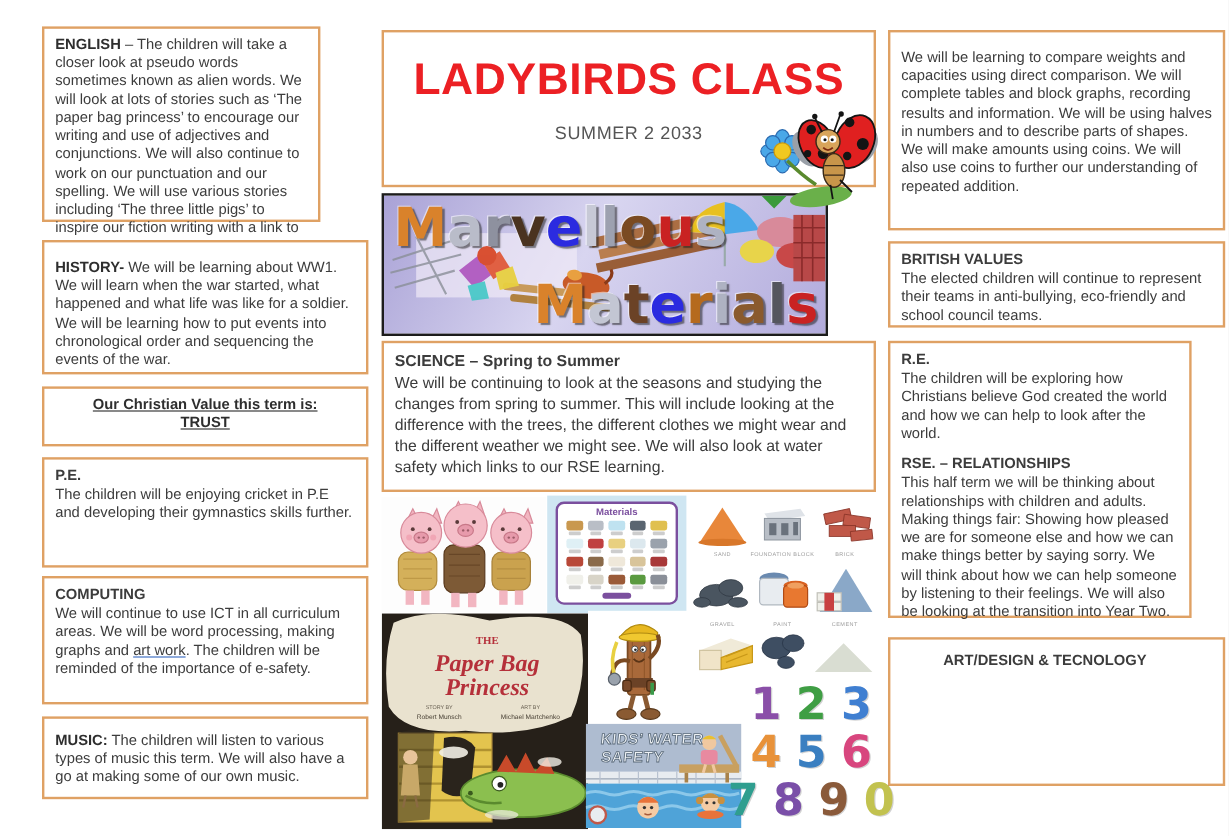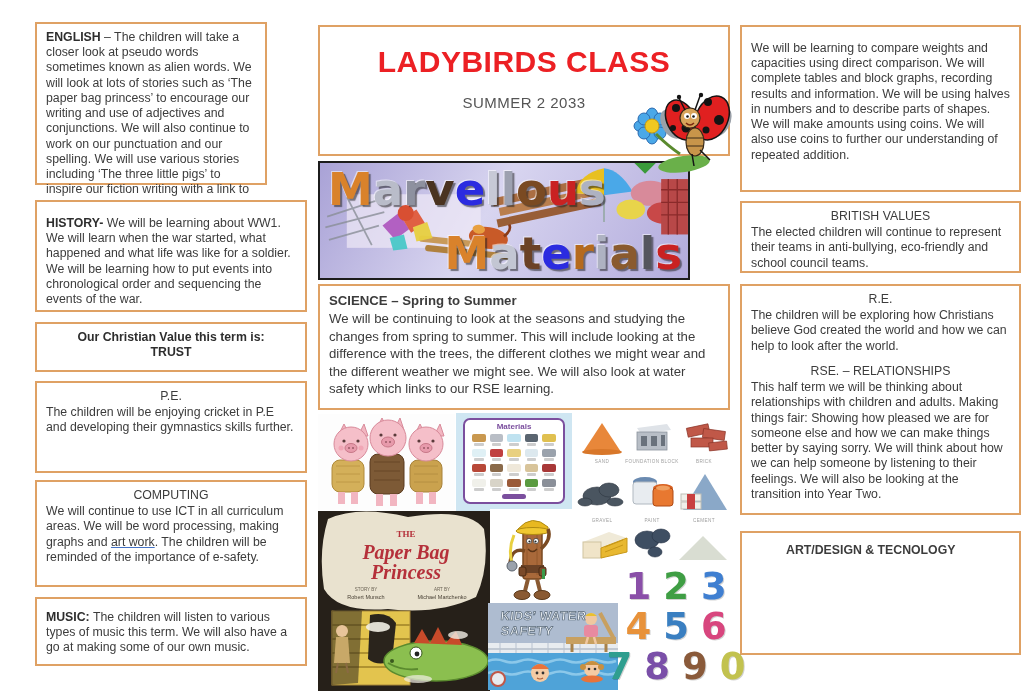--- a/index.html
+++ b/index.html
@@ -1,53 +1,53 @@
 <!DOCTYPE html>
 <html><head>
 <meta charset="utf-8">
 <style>
   html,body{margin:0;padding:0;background:#e9e9e9;}
   .page{position:relative;width:1024px;height:697px;background:#ffffff;overflow:hidden;
         font-family:"Liberation Sans",sans-serif;color:#3c3c3c;}
   .box{position:absolute;box-sizing:border-box;background:#fff;border:2px solid #dfa164;
        padding:6px 9px;font-size:12.3px;line-height:1.24;color:#3c3c3c;}
   .bh{font-weight:bold;color:#2e2e2e;}
-  .tc{text-align:center;}
-  .headline{display:block;text-align:center;font-weight:normal;margin-bottom:1px;}
+  .tc{text-align:center;text-decoration:underline;}
+  .headline{display:block;font-weight:bold;margin-bottom:1px;}
   .headline-left{display:block;font-weight:bold;margin-bottom:1px;}
   .link{color:#3c3c3c;text-decoration:underline;text-decoration-color:#4472c4;cursor:pointer;}
 
   
   #box-english{left:35px;top:22px;width:232px;height:163px;}
   #box-history{left:35px;top:200px;width:272px;height:112px;padding-top:14px;}
   #box-value{left:35px;top:322px;width:272px;height:50px;}
   #box-pe{left:35px;top:381px;width:272px;height:92px;}
   #box-computing{left:35px;top:480px;width:272px;height:107px;}
   #box-music{left:35px;top:597px;width:272px;height:69px;padding-top:11px;}
 
   
   #box-title{left:318px;top:25px;width:412px;height:131px;padding-top:16px;}
-  #title-main{text-align:center;font-size:30px;font-weight:bold;color:#ec2024;letter-spacing:.5px;}
+  #title-main{text-align:center;font-size:37px;font-weight:bold;color:#ec2024;letter-spacing:.5px;}
   #title-sub{text-align:center;font-size:15px;color:#555;margin-top:14px;letter-spacing:.5px;}
   #ladybird{position:absolute;left:624px;top:84px;width:112px;height:92px;z-index:5;}
 
   #banner{position:absolute;left:318px;top:161px;width:372px;height:119px;box-sizing:border-box;
           border:2px solid #1c1c1c;background:linear-gradient(120deg,#a9a2d6 0%,#d8d5f0 45%,#b2abdc 100%);overflow:hidden;}
   .banner-word{position:absolute;font-family:"DejaVu Sans",sans-serif;font-weight:bold;font-size:45px;z-index:2;white-space:nowrap;}
   .banner-word span{text-shadow:2px 2px 1px rgba(30,30,30,.55), -1px -1px 0 rgba(255,255,255,.55);}
   #banner-w1{left:8px;top:0px;}
   #banner-w2{right:6px;bottom:-2px;}
   #banner-deco{position:absolute;inset:0;z-index:1;}
 
   #box-science{left:318px;top:284px;width:412px;height:126px;font-size:13.2px;line-height:1.32;}
 
   
   #box-maths{left:740px;top:25px;width:281px;height:167px;padding-top:14px;}
   #box-british{left:740px;top:201px;width:281px;height:72px;}
-  #box-re{left:740px;top:284px;width:281px;height:231px;}
+  #box-re{left:740px;top:284px;width:253px;height:231px;}
   #box-art{left:740px;top:531px;width:281px;height:124px;padding-top:10px;padding-left:44px;}
   .sect{margin-bottom:10px;}
 
   
   .img{position:absolute;overflow:hidden;}
   #img-pigs{left:318px;top:414px;width:137px;height:96px;background:#fdfdfd;}
   #img-poster{left:456px;top:413px;width:116px;height:98px;background:#cfe6f2;}
   .poster-card{position:absolute;left:7px;top:5px;right:7px;bottom:7px;background:#fff;
                border:2px solid #7b4f9e;border-radius:7px;}
   .poster-title{font-size:8px;font-weight:bold;color:#7b4f9e;text-align:center;margin-top:2px;}

